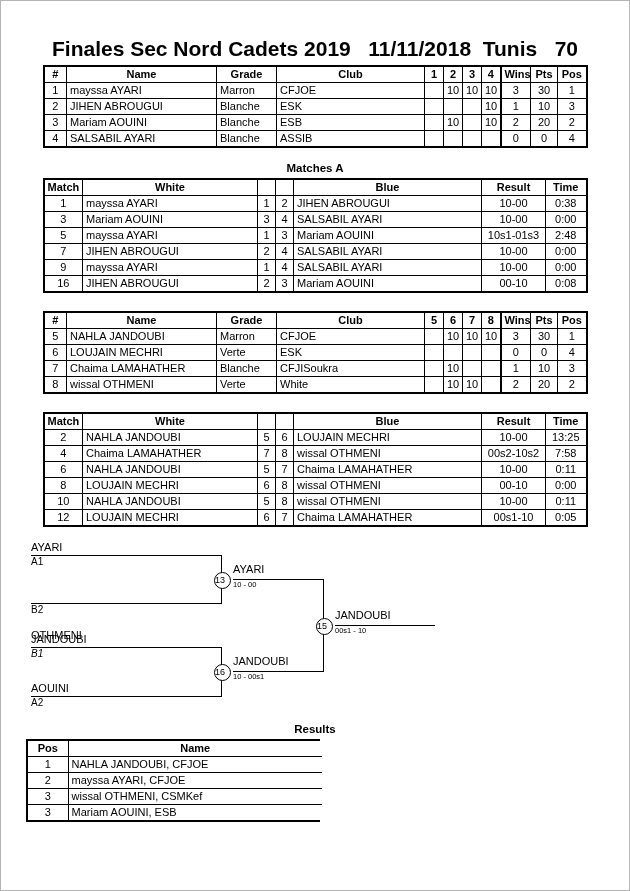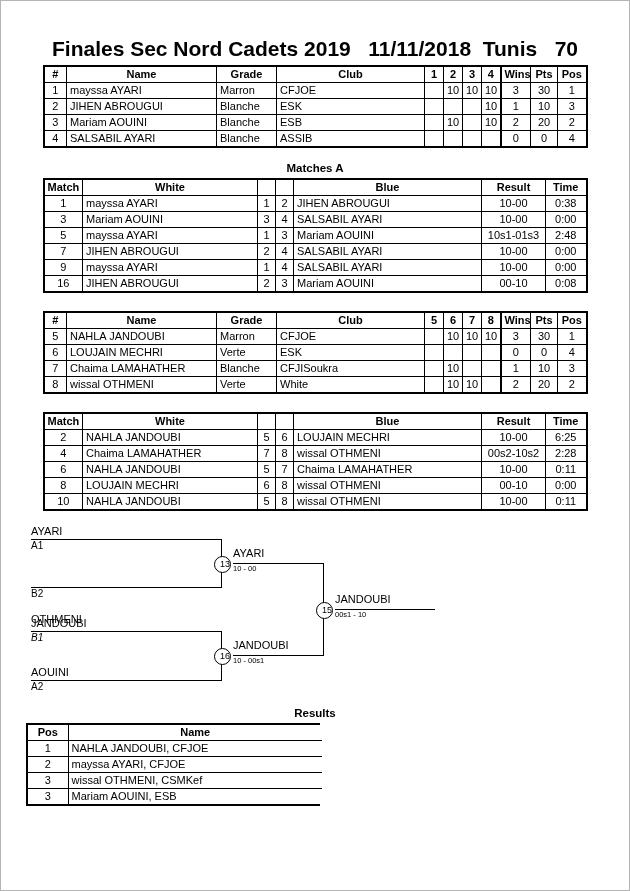--- a/index.html
+++ b/index.html
@@ -127,21 +127,21 @@
   }
   .b-circle {
     position: absolute;
     width: 15px;
     height: 15px;
     border: 1px solid #000;
     border-radius: 50%;
     background: #fff;
     font-size: 9px;
     line-height: 15px;
-    text-align: right;
+    text-align: left;
   }
 </style>
 </head>
 <body>
 
 <div class="page">
 
   <div class="doc-title">Finales Sec Nord Cadets 2019   11/11/2018  Tunis   70</div>
 
 
@@ -422,30 +422,30 @@
         <th class="c">Result</th>
         <th class="c">Time</th>
       </tr>
       <tr>
         <td class="c">2</td>
         <td class="l">NAHLA JANDOUBI</td>
         <td class="c">5</td>
         <td class="c">6</td>
         <td class="l">LOUJAIN MECHRI</td>
         <td class="c">10-00</td>
-        <td class="c">6:25</td>
+        <td class="c">13:25</td>
       </tr>
       <tr>
         <td class="c">4</td>
         <td class="l">Chaima LAMAHATHER</td>
         <td class="c">7</td>
         <td class="c">8</td>
         <td class="l">wissal OTHMENI</td>
         <td class="c">00s2-10s2</td>
-        <td class="c">2:28</td>
+        <td class="c">7:58</td>
       </tr>
       <tr>
         <td class="c">6</td>
         <td class="l">NAHLA JANDOUBI</td>
         <td class="c">5</td>
         <td class="c">7</td>
         <td class="l">Chaima LAMAHATHER</td>
         <td class="c">10-00</td>
         <td class="c">0:11</td>
       </tr>
@@ -459,20 +459,29 @@
         <td class="c">0:00</td>
       </tr>
       <tr>
         <td class="c">10</td>
         <td class="l">NAHLA JANDOUBI</td>
         <td class="c">5</td>
         <td class="c">8</td>
         <td class="l">wissal OTHMENI</td>
         <td class="c">10-00</td>
         <td class="c">0:11</td>
+      </tr>
+      <tr>
+        <td class="c">12</td>
+        <td class="l">LOUJAIN MECHRI</td>
+        <td class="c">6</td>
+        <td class="c">7</td>
+        <td class="l">Chaima LAMAHATHER</td>
+        <td class="c">00s1-10</td>
+        <td class="c">0:05</td>
       </tr>
     </tbody>
       </table>
   </div>
 
   <div class="bracket">
 
     <div class="b-name" style="left:8px; top:2px;">AYARI</div>
     <div class="ln hline" style="left:8px; top:16px; width:190px;"></div>
     <div class="b-seed" style="left:8px; top:17px;">A1</div>

